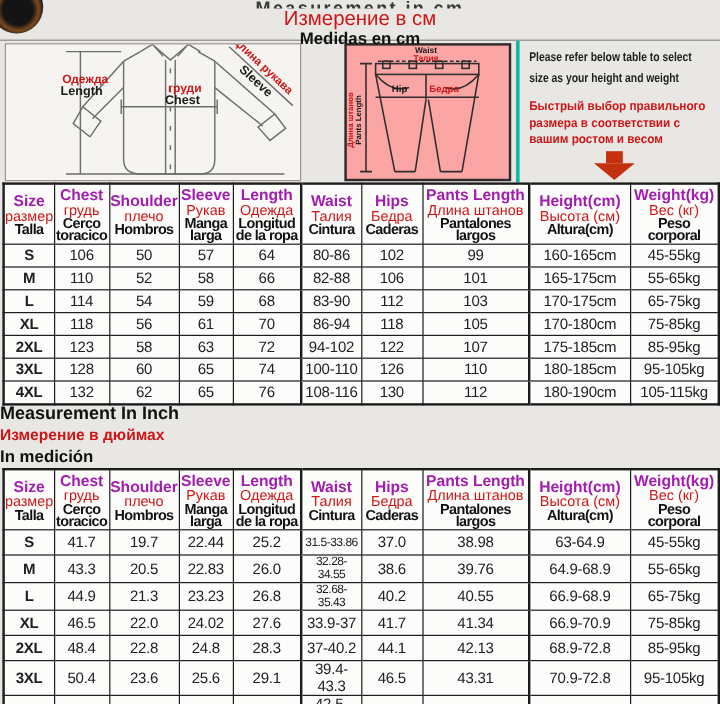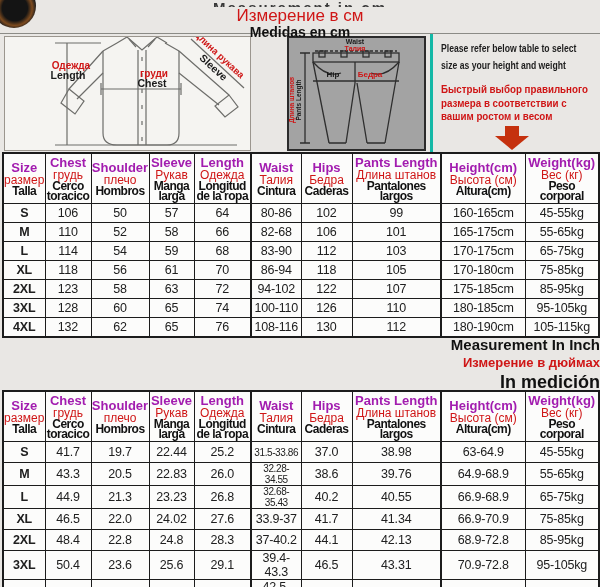--- a/index.html
+++ b/index.html
@@ -10,21 +10,21 @@
         background:radial-gradient(circle at 52% 55%, #141414 38%, #7c4a1e 52%, #1c1c1c 64%);}
   
   .tophead{position:absolute;top:0;left:0;width:100%;text-align:center;line-height:1.06;z-index:2;}
   .clip{height:7px;overflow:hidden;}
   .clip span{display:inline-block;margin-top:-11px;font-size:15px;font-weight:bold;letter-spacing:2px;color:#3a3a3a;}
   .t-ru{font-size:17px;font-weight:normal;color:#cf1616;}
   .t-es{font-size:14px;font-weight:bold;color:#111;}
   
   .toprow{position:absolute;top:33px;left:0;width:600px;height:119px;border-top:1px solid #8b8b86;}
   .shirtbox{position:absolute;left:4px;top:2px;width:245px;height:113px;background:#f5f4f1;border:1px solid #9b968e;}
-  .pantsbox{position:absolute;left:287px;top:2px;width:135px;height:111px;background:#a3a3a3;border:2px solid #2b2b2b;}
+  .pantsbox{position:absolute;left:287px;top:2px;width:135px;height:111px;background:#fca5a5;border:2px solid #2b2b2b;}
   .notepanel{position:absolute;left:430px;top:0;width:169px;height:119px;border-left:3px solid #14b8a6;}
   .note-en{position:absolute;left:8px;top:6px;font-weight:bold;font-size:10.5px;color:#1d1d1d;}
   .note-en .ln{display:block;transform:scaleX(.82);transform-origin:0 50%;white-space:nowrap;line-height:17px;}
   .note-ru{position:absolute;left:8px;top:49px;font-weight:bold;font-size:10.5px;color:#cf1616;}
   .note-ru .ln{display:block;transform:scaleX(.93);transform-origin:0 50%;white-space:nowrap;line-height:13.5px;}
   .arrow{position:absolute;left:62px;top:92px;width:34px;height:25px;}
   .arrow .stem{position:absolute;left:10px;top:0;width:14px;height:10px;background:#c5310e;}
   .arrow .head{position:absolute;left:0;top:10px;width:0;height:0;
                border-left:17px solid transparent;border-right:17px solid transparent;border-top:14px solid #c5310e;}
   
@@ -38,24 +38,24 @@
   .sizes th{padding:2px 0;}
   .hen{font-size:13px;font-weight:bold;line-height:13px;color:#a21caf;}
   .hru{font-size:12px;font-weight:normal;line-height:12px;color:#cf1616;}
   .hes{font-size:12px;font-weight:bold;line-height:10px;letter-spacing:-0.5px;color:#111;}
   .sizes td{font-size:12.5px;letter-spacing:-0.2px;color:#202020;}
   .t-cm td{height:18px;}
   .t-inch td{height:20px;}
   td.szc{font-weight:bold;}
   td.fit{font-size:10px;letter-spacing:-0.4px;}
   
-  .inchhead{position:absolute;top:336px;left:0;width:100%;text-align:right;}
+  .inchhead{position:absolute;top:336px;left:0;width:100%;text-align:left;}
   .i-en{font-size:15px;font-weight:bold;color:#111;}
   .i-ru{font-size:13px;font-weight:bold;color:#cf1616;margin-top:2px;}
-  .i-es{font-size:18px;font-weight:bold;color:#111;margin-top:2px;}
+  .i-es{font-size:14px;font-weight:bold;color:#111;margin-top:2px;}
   svg text{font-family:"Liberation Sans",sans-serif;}
 </style>
 </head>
 <body>
 
 <div id="canvas">
 
   <div class="logo"></div>
 
   <div class="tophead">
@@ -218,21 +218,21 @@
           <td>99</td>
           <td>160-165cm</td>
           <td>45-55kg</td>
         </tr>
         <tr>
           <td class="szc">M</td>
           <td>110</td>
           <td>52</td>
           <td>58</td>
           <td>66</td>
-          <td>82-68</td>
+          <td>82-88</td>
           <td>106</td>
           <td>101</td>
           <td>165-175cm</td>
           <td>55-65kg</td>
         </tr>
         <tr>
           <td class="szc">L</td>
           <td>114</td>
           <td>54</td>
           <td>59</td>

